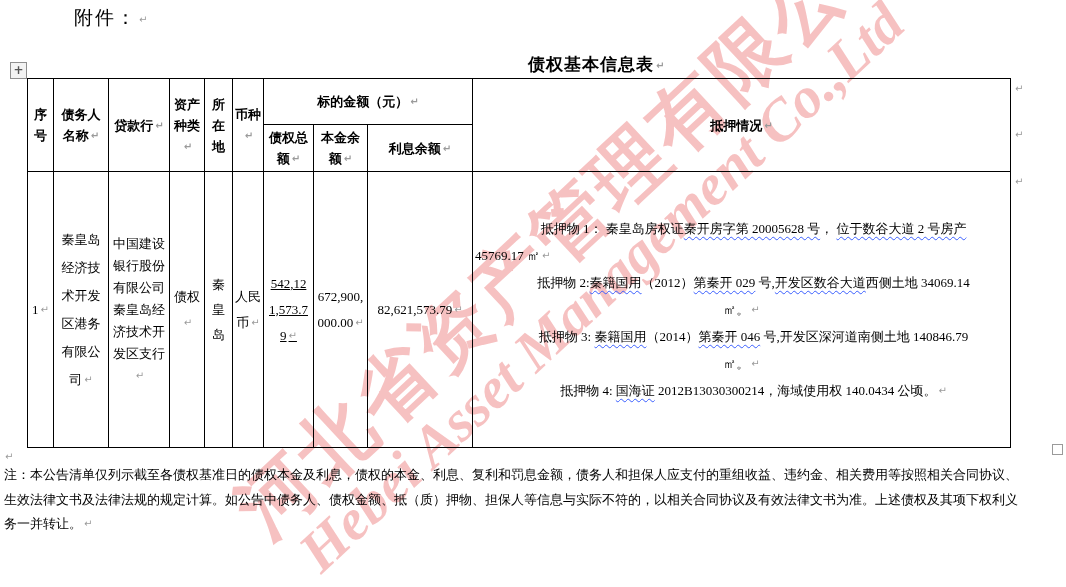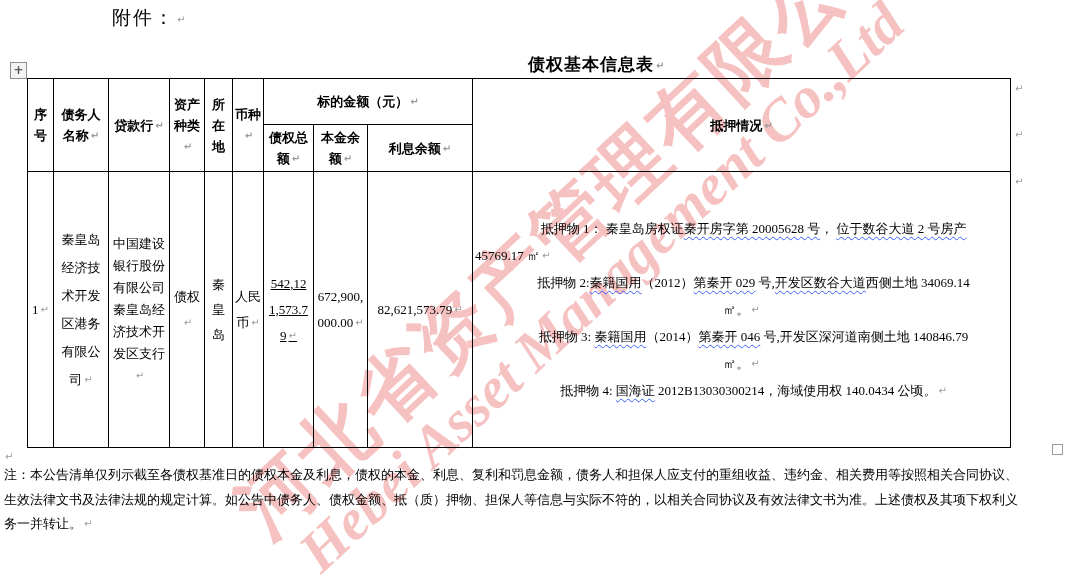--- a/index.html
+++ b/index.html
@@ -15,21 +15,21 @@
          transform:rotate(-43deg);transform-origin:0 0;}
 
   .content{position:absolute;left:0;top:0;width:100%;height:100%;z-index:2;}
 
   
   .pm{color:#9a9a9a;font-size:10px;font-family:"DejaVu Sans",sans-serif;vertical-align:1px;padding-left:2px;}
   .pm::before{content:"\21B5";}
   .pm-abs{position:absolute;}
 
   
-  .attachment{position:absolute;left:74px;top:5px;font-size:19px;letter-spacing:2px;margin-left:38px;}
+  .attachment{position:absolute;left:74px;top:5px;font-size:19px;letter-spacing:2px;}
   .tbl-title{position:absolute;left:528px;top:53px;font-size:17px;font-weight:bold;letter-spacing:1px;}
 
   
   .move-handle{position:absolute;left:10px;top:62px;width:15px;height:15px;border:1px solid #8f8f8f;
                background:#f3f3f3;color:#555;font:bold 12px/14px "DejaVu Sans",sans-serif;text-align:center;}
   .resize-handle{position:absolute;left:1052px;top:444px;width:9px;height:9px;border:1px solid #9a9a9a;background:#fff;}
 
   
   table.doc{position:absolute;left:27px;top:78px;border-collapse:collapse;table-layout:fixed;width:983px;}
   table.doc td{border:1px solid #000;text-align:center;vertical-align:middle;

